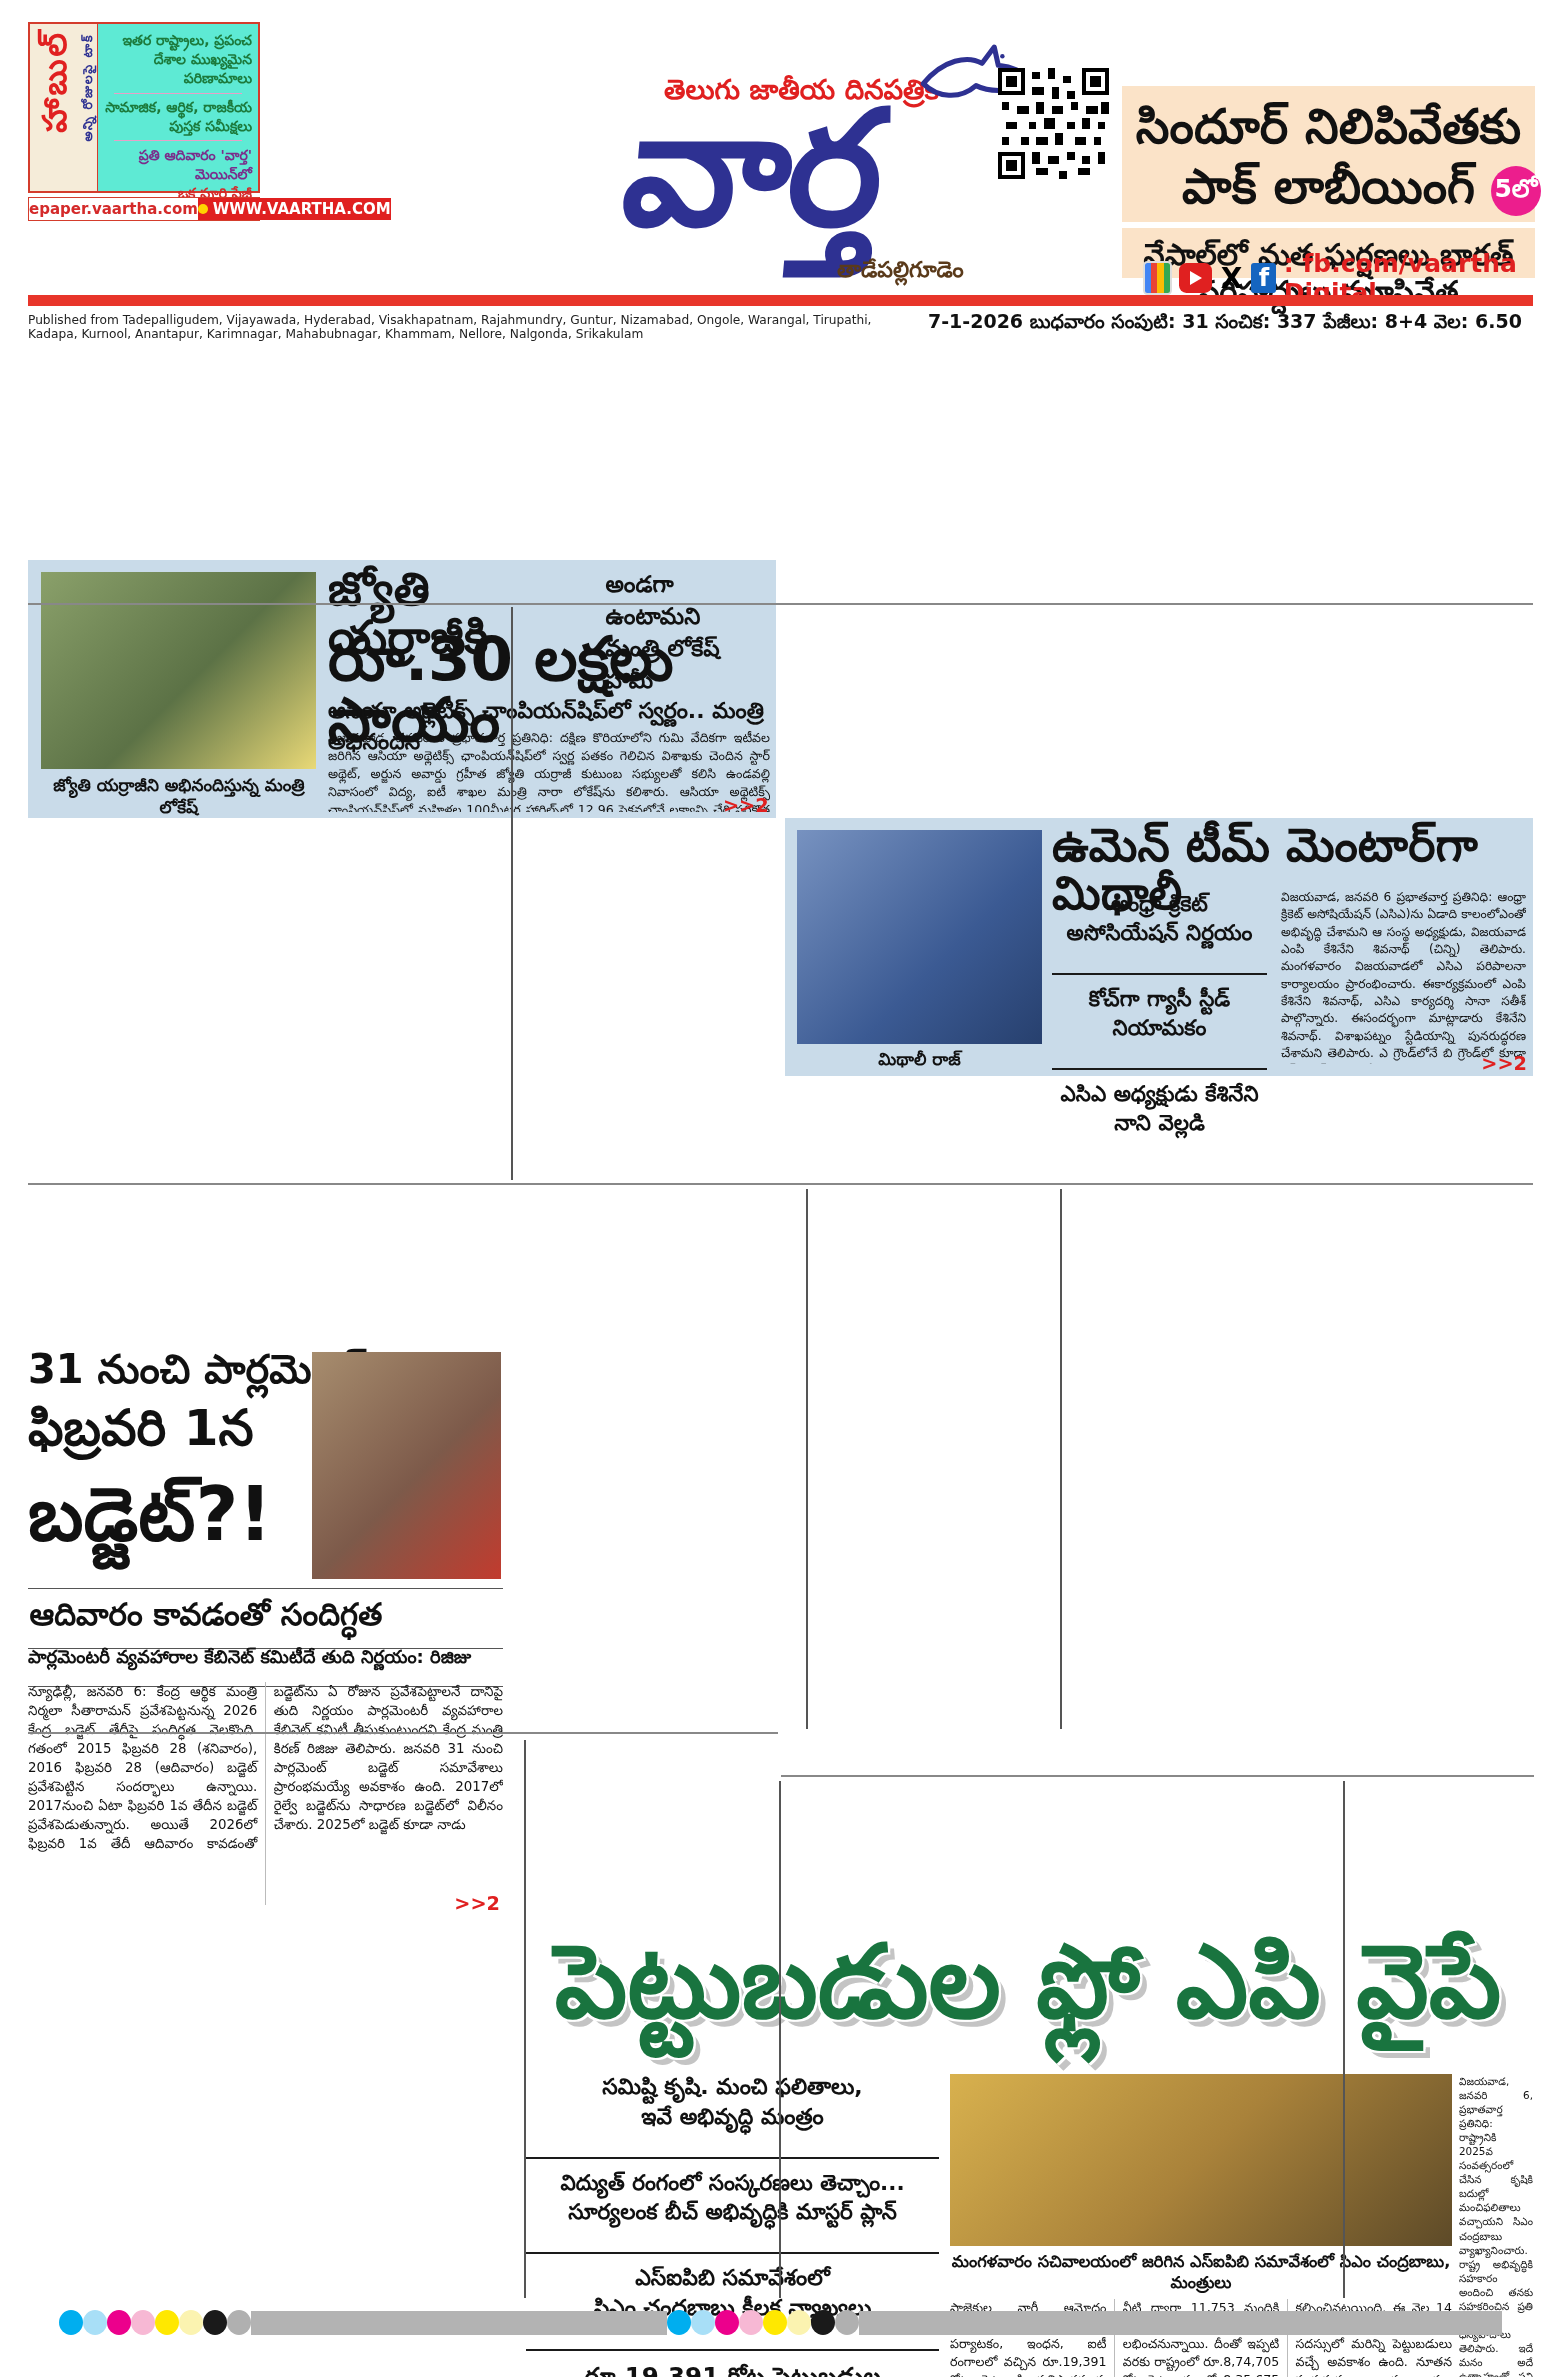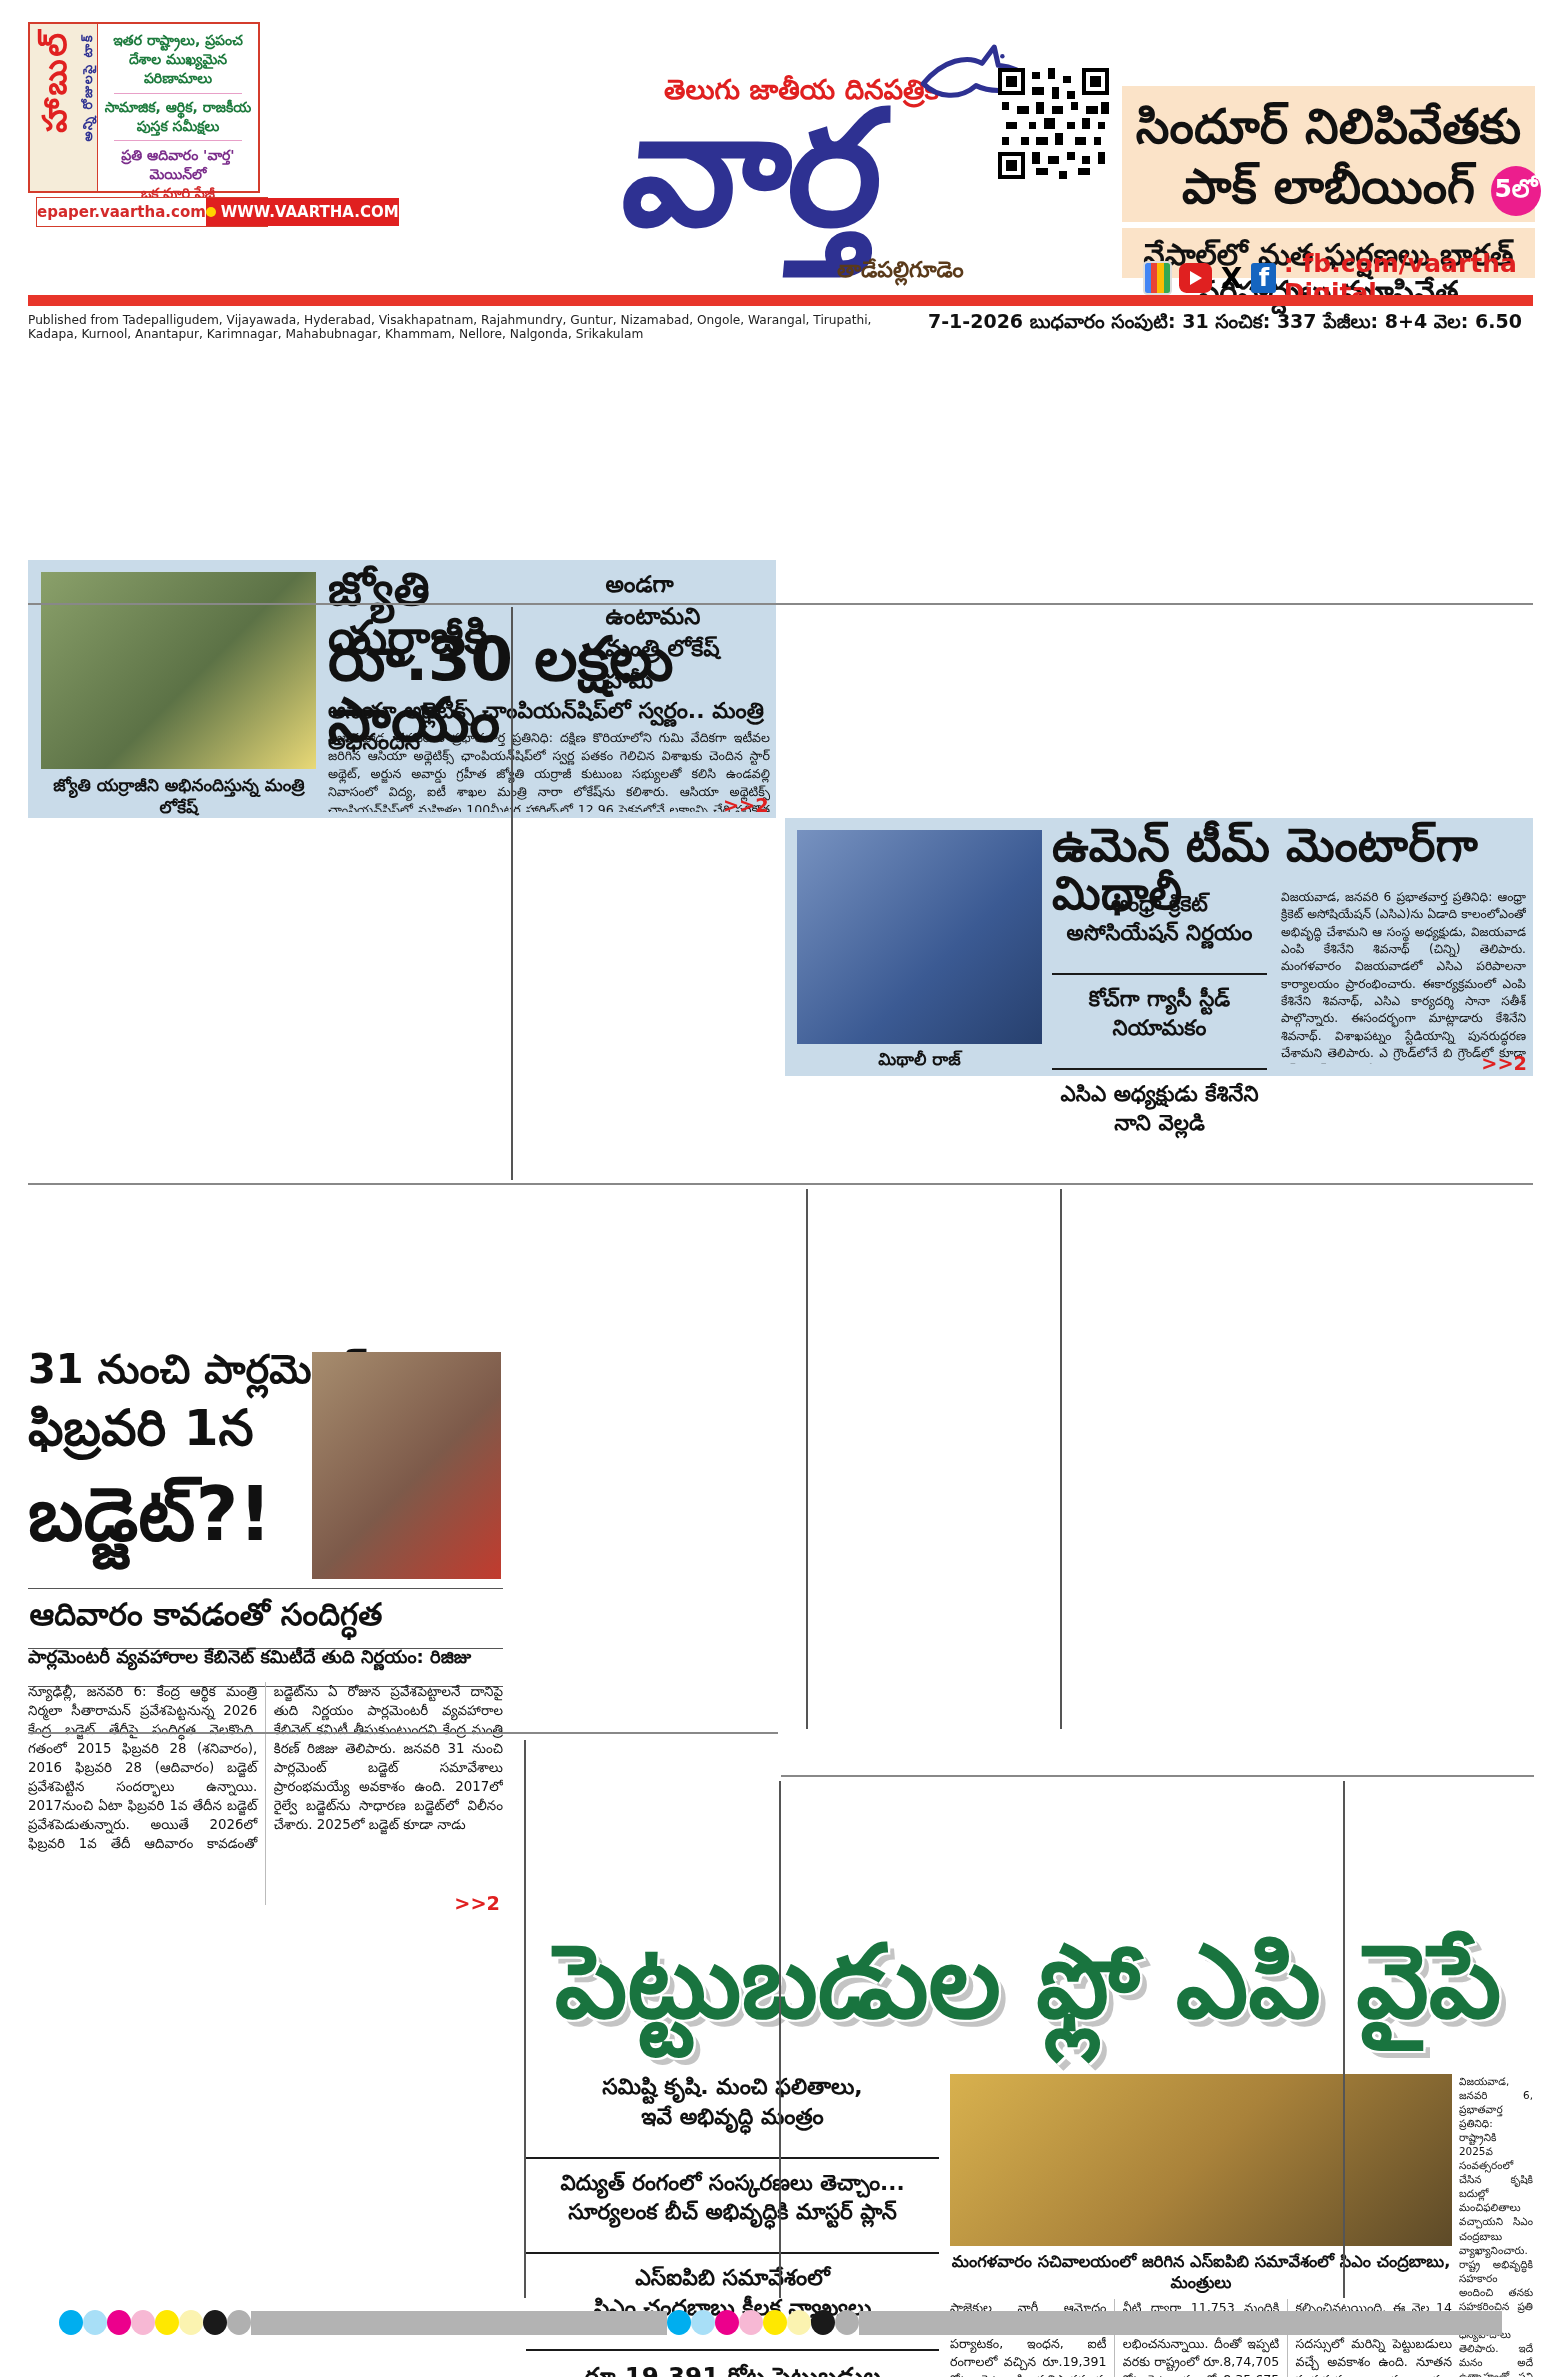--- a/index.html
+++ b/index.html
@@ -7,21 +7,21 @@
         font-family:"DejaVu Sans","Liberation Sans",sans-serif;overflow:hidden;color:#111;}
   .abs{position:absolute;box-sizing:border-box;}
   .rel{position:relative;box-sizing:border-box;}
   
   .promo{border:2.2px solid #d43c2c;background:#f5ecd9;display:flex;}
   .promo-left{width:68px;border-right:1.5px solid #d43c2c;position:relative;overflow:hidden;}
   .promo-vert-red{position:absolute;left:1.5px;top:6px;writing-mode:vertical-rl;transform:rotate(180deg);
         color:#e02020;font-weight:bold;font-size:33px;letter-spacing:3px;}
   .promo-vert-blue{position:absolute;right:1.5px;top:10.4px;writing-mode:vertical-rl;transform:rotate(180deg);
         color:#2e3192;font-weight:bold;font-size:12.6px;letter-spacing:1.5px;}
-  .promo-right{flex:1;padding:7.4px 6px;text-align:center;background:#ffffff;}
+  .promo-right{flex:1;padding:7.4px 6px;text-align:right;background:#5eead4;}
   .pl{font-weight:bold;font-size:14px;line-height:1.35;}
   .pl.g{color:#1c7a3c;} .pl.p{color:#7b2d8b;} .pl.r{color:#d42a2a;}
   .pdiv{border-bottom:1.5px solid #e8a0c8;margin:4.5px 10.4px;}
   .linksbar{display:flex;font-weight:bold;font-size:15px;align-items:stretch;border:1.5px solid #d43c2c;}
   .linksbar .epaper{background:#fff;color:#d42a2a;flex:1;display:flex;align-items:center;justify-content:center;}
   .linksbar .site{background:#e02020;color:#fff;flex:1;display:flex;align-items:center;justify-content:center;gap:4.5px;}
   .linksbar .dot{width:10.4px;height:10.4px;border-radius:50%;background:#ffd400;display:inline-block;}
   .tagline{color:#e02020;font-weight:bold;font-size:27.5px;text-align:center;}
   .logo{color:#2e3192;font-weight:bold;font-size:160px;line-height:1;transform:skewX(-5deg);letter-spacing:-3px;}
   .leadbox{background:#fbe3c8;text-align:center;}
@@ -71,21 +71,21 @@
     </div>
     <div class="promo-right">
       <div class="pl g">ఇతర రాష్ట్రాలు, ప్రపంచ దేశాల ముఖ్యమైన పరిణామాలు</div>
       <div class="pdiv"></div>
       <div class="pl g">సామాజిక, ఆర్థిక, రాజకీయ పుస్తక సమీక్షలు</div>
       <div class="pdiv"></div>
       <div class="pl p">ప్రతి ఆదివారం 'వార్త' మెయిన్‌లో</div>
       <div class="pl r">ఒక పూర్తి పేజీ</div>
     </div>
   </div>
-  <div class="abs linksbar" style="left:36px;top:197px;width:232px;height:30px">
+  <div class="abs linksbar" style="left:28px;top:197px;width:232px;height:24px">
     <span class="epaper">epaper.vaartha.com</span>
     <span class="site">
         <i class="dot"></i>
         <span>WWW.VAARTHA.COM</span>
       </span>
   </div>
 
   <div class="abs tagline" style="left:627px;top:73px;width:349px">తెలుగు జాతీయ దినపత్రిక</div>
   <div class="abs logo" style="left:624px;top:89px;width:386px">వార్త</div>
   <div class="abs" style="left:913px;top:41px;width:126px;height:71px">

